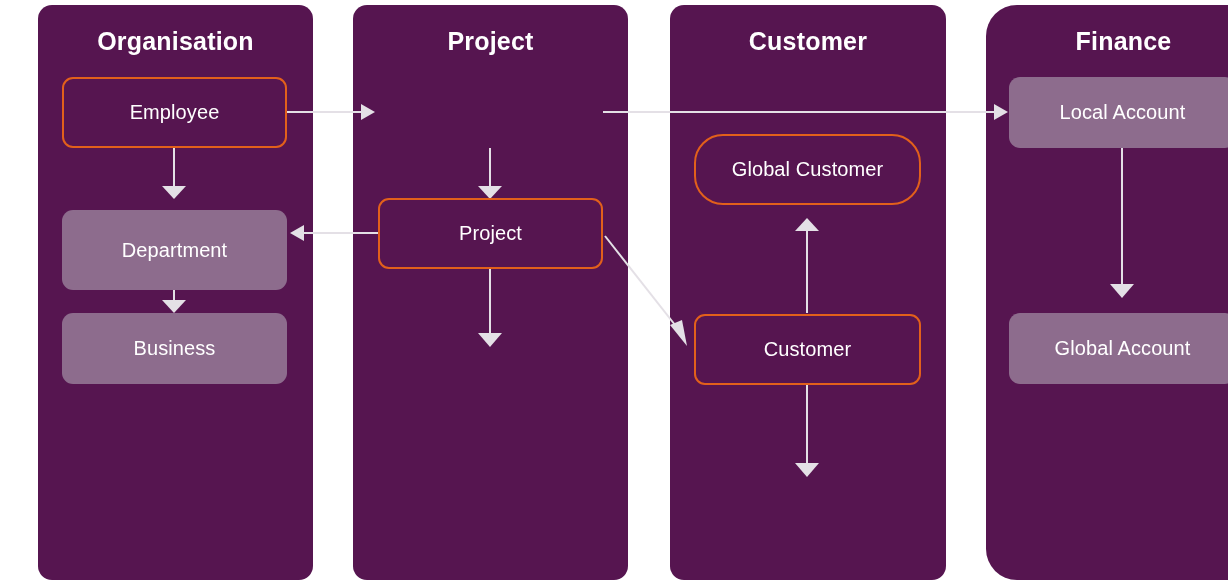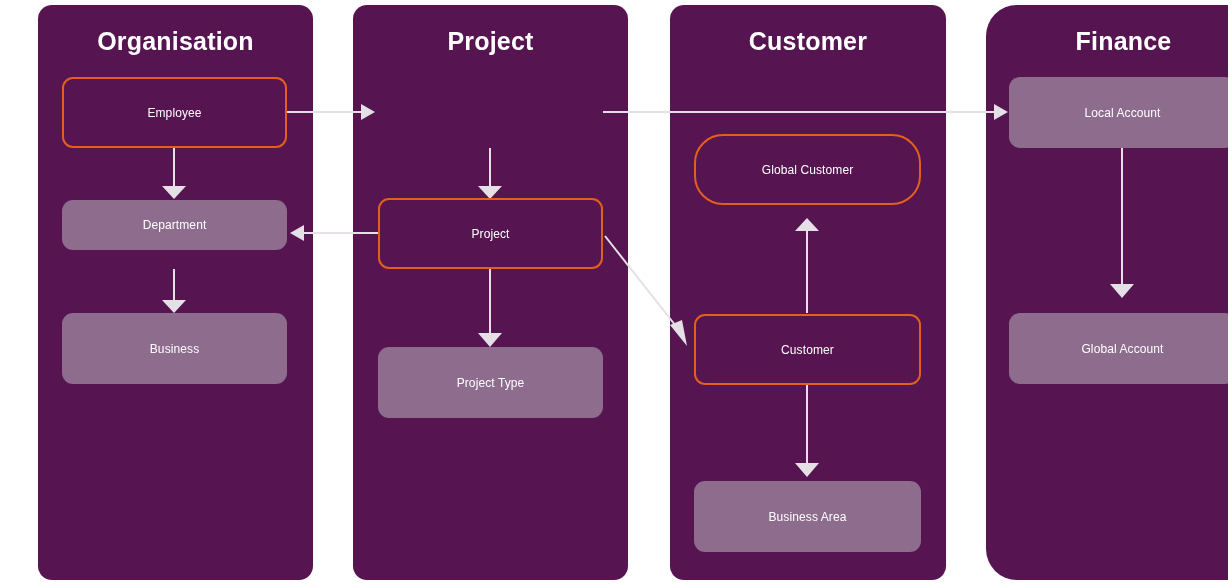--- a/index.html
+++ b/index.html
@@ -36,21 +36,21 @@
     white-space: nowrap;
   }
   .node {
     position: absolute;
     box-sizing: border-box;
     border-radius: 11px;
     display: flex;
     align-items: center;
     justify-content: center;
     color: #ffffff;
-    font-size: 12px;
+    font-size: 20px;
     font-weight: 400;
     letter-spacing: 0.1px;
     white-space: nowrap;
     z-index: 4;
   }
   .node.highlight {
     background: #561550;
     border: 2.5px solid #E2601B;
   }
   .node.plain {
@@ -148,56 +148,50 @@
   </svg>
 
   <div class="panel" style="left:2px; top:5px; width:275px; height:575px;">
     <div class="panel-title">Organisation</div>
   </div>
 
   <div class="node highlight" style="left:26px; top:77px; width:225px; height:71px;">
     <span>Employee</span>
   </div>
 
-  <div class="node plain" style="left:26px; top:200px; width:225px; height:50px;">
+  <div class="node plain" style="left:26px; top:210px; width:225px; height:80px;">
     <span>Department</span>
   </div>
 
   <div class="node plain" style="left:26px; top:313px; width:225px; height:71px;">
     <span>Business</span>
   </div>
 
   <div class="panel" style="left:317px; top:5px; width:275px; height:575px;">
     <div class="panel-title">Project</div>
   </div>
 
 
   <div class="node highlight" style="left:342px; top:198px; width:225px; height:71px;">
     <span>Project</span>
   </div>
 
-  <div class="node plain" style="left:342px; top:347px; width:225px; height:71px;">
-    <span>Project Type</span>
-  </div>
 
   <div class="panel" style="left:634px; top:5px; width:276px; height:575px;">
     <div class="panel-title">Customer</div>
   </div>
 
   <div class="node highlight" style="left:658px; top:134px; width:227px; height:71px;border-radius:29px;">
     <span>Global Customer</span>
   </div>
 
   <div class="node highlight" style="left:658px; top:314px; width:227px; height:71px;">
     <span>Customer</span>
   </div>
 
-  <div class="node plain" style="left:658px; top:481px; width:227px; height:71px;">
-    <span>Business Area</span>
-  </div>
 
   <div class="panel" style="left:950px; top:5px; width:275px; height:575px;border-radius:31px;">
     <div class="panel-title">Finance</div>
   </div>
 
   <div class="node plain" style="left:973px; top:313px; width:227px; height:71px;">
     <span>Global Account</span>
   </div>
 
   <div class="node plain" style="left:973px; top:77px; width:227px; height:71px;">

